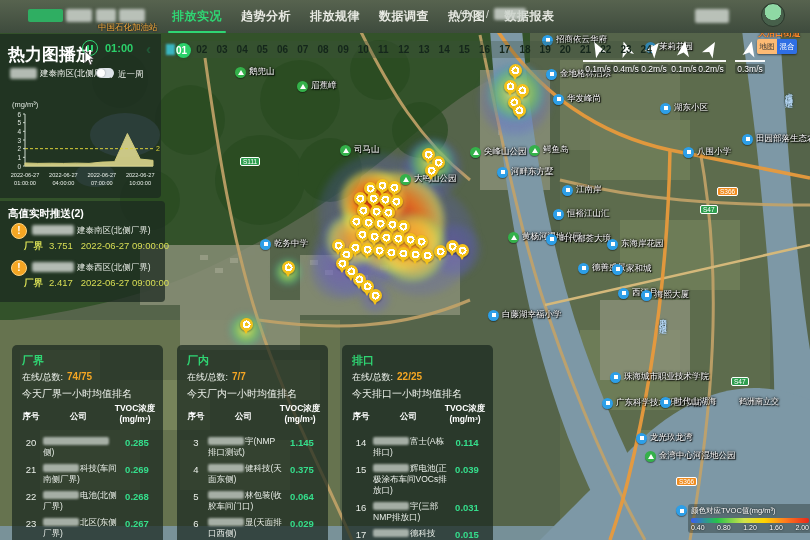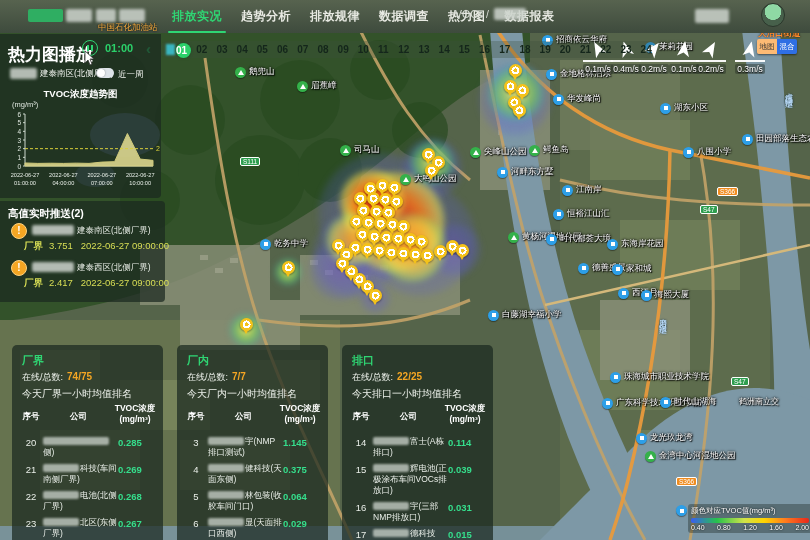--- a/index.html
+++ b/index.html
@@ -102,21 +102,21 @@
   .bp-online b{color:#f5a623;font-size:10px;margin-left:4px;}
   .bp-sub{position:absolute;left:10px;top:42px;font-size:10px;color:#eef2ec;}
   .bp-head{position:absolute;left:0;top:58px;width:100%;display:flex;padding:0 7px;box-sizing:border-box;color:#fff;font-weight:700;font-size:8.5px;}
   .bp-head .h-rank{width:24px;text-align:center;padding-top:8px;}
   .bp-head .h-comp{flex:1;text-align:center;padding-top:8px;}
   .bp-head .h-val{width:42px;text-align:center;line-height:1.3;}
   .bp-rows{position:absolute;left:0;top:88px;width:100%;}
   .brow{display:flex;padding:3px 7px 2px 7px;box-sizing:border-box;align-items:flex-start;cursor:pointer;}
   .brow .r-rank{width:24px;text-align:center;color:#e9eee8;font-size:9.5px;padding-top:1px;}
   .brow .r-comp{flex:1;color:#e9eee8;font-size:8.5px;line-height:1.3;}
-  .brow .r-val{width:38px;text-align:left;color:#35de8c;font-weight:700;font-size:9.5px;padding-top:1px;}
+  .brow .r-val{width:38px;text-align:center;color:#35de8c;font-weight:700;font-size:9.5px;padding-top:1px;}
   .r-blur{display:inline-block;width:36px;height:8px;background:rgba(198,206,198,.78);border-radius:2px;filter:blur(1.1px);vertical-align:-1px;margin-right:1px;}
   .r-blur.wide{width:66px;}
   .bp-partial{padding:1px 7px 0 33px;color:#e9eee8;font-size:8.5px;}
 
   
   #legend{position:absolute;left:688px;top:504px;width:118px;z-index:20;background:rgba(20,30,24,.35);border-radius:3px;padding:2px 3px;}
   #legend .lg-title{font-size:7.5px;color:#fff;text-shadow:0 0 2px #000;white-space:nowrap;}
   #legend .lg-bar{margin-top:2px;height:5px;border-radius:2px;background:linear-gradient(90deg,#3a5df0,#27c24c 22%,#cfe34a 45%,#ffd400 62%,#ff7b1e 80%,#e8271c 100%);}
   #legend .lg-ticks{display:flex;justify-content:space-between;font-size:7px;color:#fff;margin-top:1px;text-shadow:0 0 2px #000;}
   #legend-poi{position:absolute;left:676px;top:505px;z-index:19;}
@@ -574,21 +574,20 @@
         <i></i>
       </div>
   <div id="pb-time">01:00</div>
   <svg id="cursor" width="12" height="16">
     <polygon points="1,1 1,13 4,10 6,15 8,14 6,9 10,9" fill="#fff" stroke="#333" stroke-width="0.8"></polygon>
   </svg>
   <span class="blurchip" id="pb-siteblur"></span>
   <div id="pb-site">建泰南区(北侧厂界)</div>
   <div id="pb-switch"></div>
   <div id="pb-range">近一周</div>
-  <div id="chart-title">TVOC浓度趋势图</div>
   <div id="chart-ylabel">(mg/m³)</div>
   <div id="chart-box"><svg width="155" height="92">
           <line x1="20" y1="6" x2="20" y2="58" stroke="#cdd8cd" stroke-width="1"></line>
           <line x1="20" y1="58" x2="148" y2="58" stroke="#cdd8cd" stroke-width="1"></line>
           <text x="16" y="60.5" fill="#dfe7df" font-size="6.5" text-anchor="end">0</text>
           <line x1="18" y1="58" x2="20" y2="58" stroke="#cdd8cd" stroke-width="1"></line>
           <text x="16" y="51.833333333333336" fill="#dfe7df" font-size="6.5" text-anchor="end">1</text>
           <line x1="18" y1="49.333333333333336" x2="20" y2="49.333333333333336" stroke="#cdd8cd" stroke-width="1"></line>
           <text x="16" y="43.16666666666667" fill="#dfe7df" font-size="6.5" text-anchor="end">2</text>
           <line x1="18" y1="40.66666666666667" x2="20" y2="40.66666666666667" stroke="#cdd8cd" stroke-width="1"></line>

